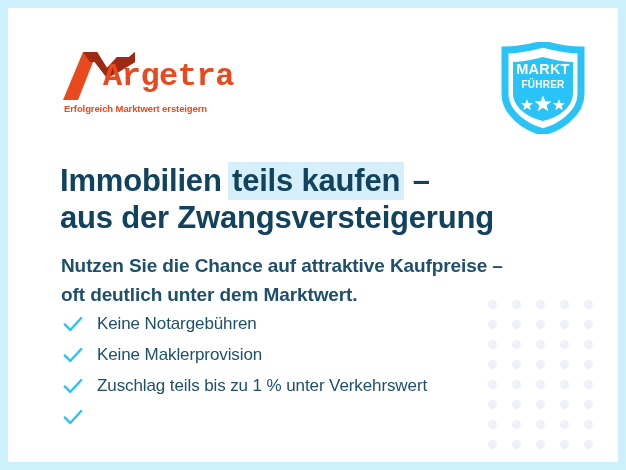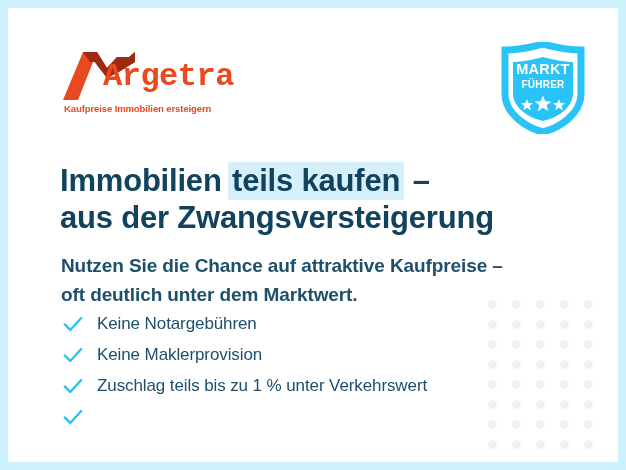--- a/index.html
+++ b/index.html
@@ -225,21 +225,21 @@
       <span></span>
   </div>
 
   <div id="logo-block">
     <svg id="logo-mark" width="72" height="48" viewBox="0 0 72 48" xmlns="http://www.w3.org/2000/svg">
       <polygon points="20,0 34,0 15,48 0,48" fill="#e8491e"></polygon>
       <path d="M20,0 L34,0 L44,16 L54,5 L66,5 L72,0 L72,10 L56,20 L44,26 L32,10 L27,10 Z" fill="#9e2a13"></path>
       <polygon points="30,8 44,26 56,19 72,10 72,0 66,5 54,5 44,16 34,0" fill="#9e2a13"></polygon>
     </svg>
     <div id="logo-wordmark">Argetra</div>
-    <div id="logo-tagline">Kaufpreise Immobilien ersteigern</div>
+    <div id="logo-tagline">Erfolgreich Marktwert ersteigern</div>
   </div>
 
   <div id="badge">
     <svg width="92" height="92" viewBox="0 0 92 92" xmlns="http://www.w3.org/2000/svg">
       <path d="M46 2 C46 2 68 8 84 8 C84 8 84 44 84 52 C84 72 62 86 46 90 C30 86 8 72 8 52 C8 44 8 8 8 8 C24 8 46 2 46 2 Z" fill="none" stroke="#29c3f7" stroke-width="7"></path>
       <path d="M46 15 C46 15 64 20 76 20 C76 20 76 45 76 51 C76 66 60 76 46 79 C32 76 16 66 16 51 C16 45 16 20 16 20 C28 20 46 15 46 15 Z" fill="#29c3f7"></path>
     </svg>
     <div id="badge-text-wrap">
       <div class="badge-line">MARKT</div>
       <div class="badge-line small">FÜHRER</div>

